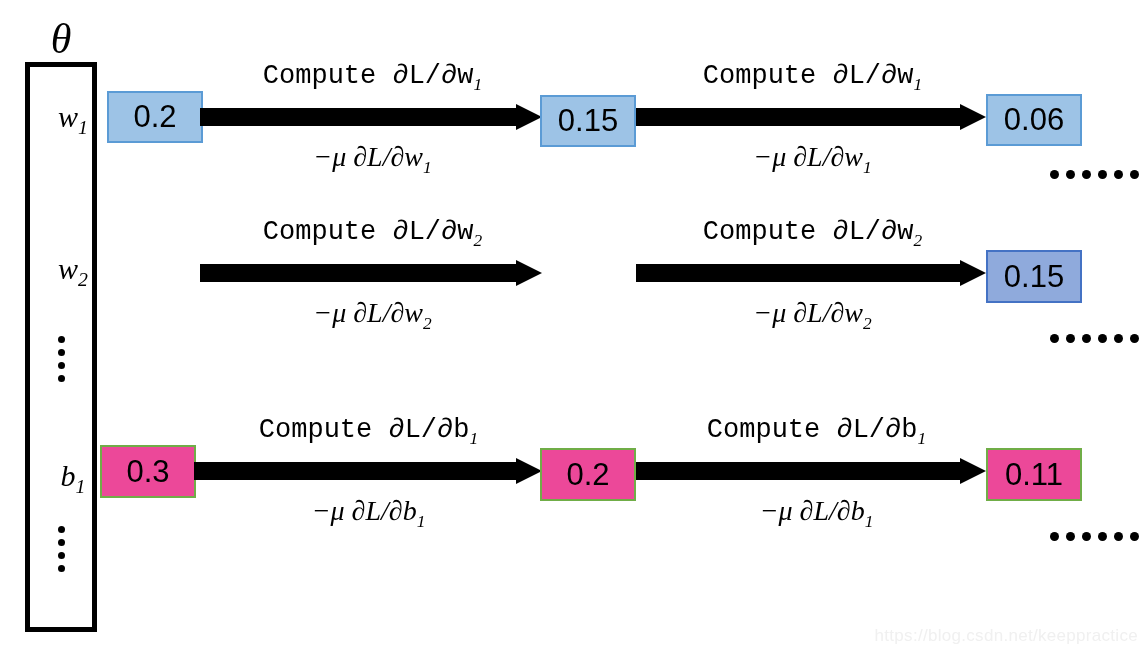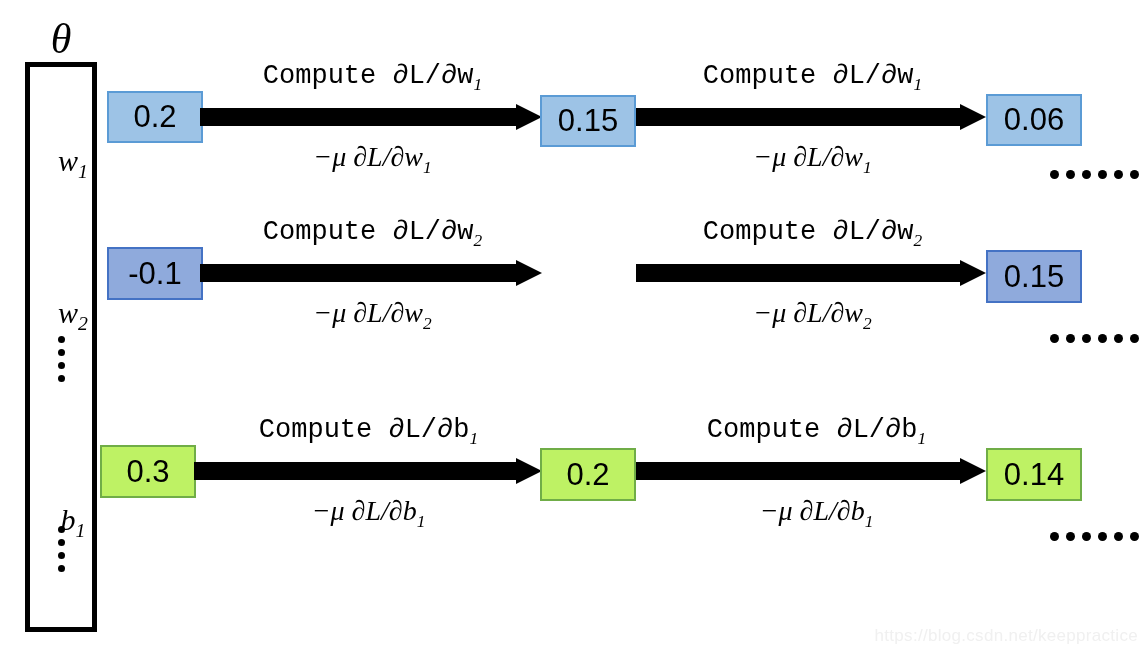--- a/index.html
+++ b/index.html
@@ -44,21 +44,20 @@
   .theta-label {
     position: absolute;
     left: 25px;
     width: 96px;
     text-align: center;
     font-family: "Liberation Serif", serif;
     font-style: italic;
     font-size: 30px;
     color: #000;
     white-space: nowrap;
-    margin-top: 44px;
   }
   .theta-label sub {
     font-size: 0.66em;
     font-style: italic;
   }
   .vdots {
     position: absolute;
     left: 25px;
     width: 72px;
     text-align: center;
@@ -82,21 +81,21 @@
     align-items: center;
     justify-content: center;
     font-family: "Liberation Sans", sans-serif;
     font-size: 31px;
     color: #000000;
     border-width: 2px;
     border-style: solid;
   }
   .vbox.blue1 { background: #9DC3E6; border-color: #5B9BD5; }
   .vbox.blue2 { background: #8FAADC; border-color: #4472C4; }
-  .vbox.green { background: #bef264; border-color: #70AD47; }
+  .vbox.green { background: #ec4899; border-color: #70AD47; }
 
   
   .arrow {
     position: absolute;
     height: 26px;
   }
   .arrow .shaft {
     position: absolute;
     left: 0;
     top: 4px;
@@ -232,21 +231,20 @@
 
   <div class="hdots" style="left:1050px; top:170px;">
     <span></span>
     <span></span>
     <span></span>
     <span></span>
     <span></span>
     <span></span>
   </div>
 
-  <div class="vbox blue2" style="left:107px; top:247px; width:96px; height:53px;">-0.1</div>
 
   <div class="arrow" style="left:200px; top:260px; width:342px;">
     <div class="shaft" style="width:318px;"></div>
     <div class="head" style="left:316px;"></div>
   </div>
 
   <div class="formula" style="left:200px; top:214px; width:345px;">
     <span class="roman">Compute ∂L/∂w</span><sub>2</sub>
   </div>
 
@@ -302,21 +300,21 @@
   </div>
 
   <div class="formula" style="left:644px; top:412px; width:345px;">
     <span class="roman">Compute ∂L/∂b</span><sub>1</sub>
   </div>
 
   <div class="formula" style="left:644px; top:495px; width:345px;">
     <span class="ital">−μ ∂L/∂b</span><sub>1</sub>
   </div>
 
-  <div class="vbox green" style="left:986px; top:448px; width:96px; height:53px;">0.14</div>
+  <div class="vbox green" style="left:986px; top:448px; width:96px; height:53px;">0.11</div>
 
   <div class="hdots" style="left:1050px; top:532px;">
     <span></span>
     <span></span>
     <span></span>
     <span></span>
     <span></span>
     <span></span>
   </div>
 

